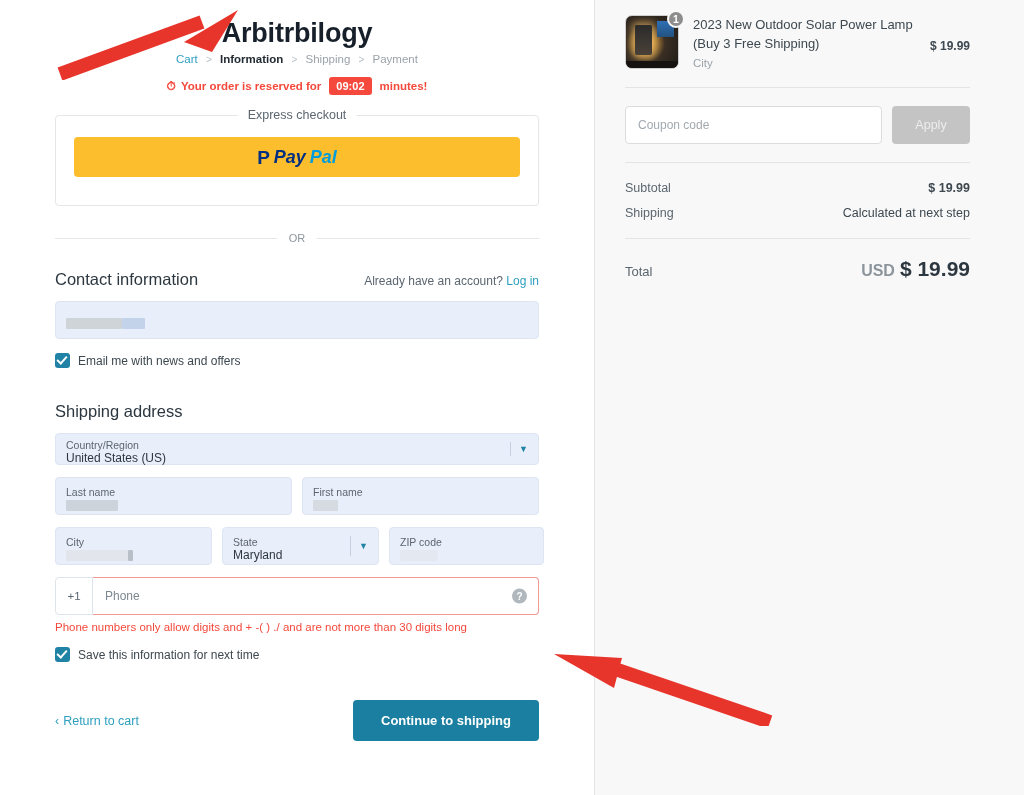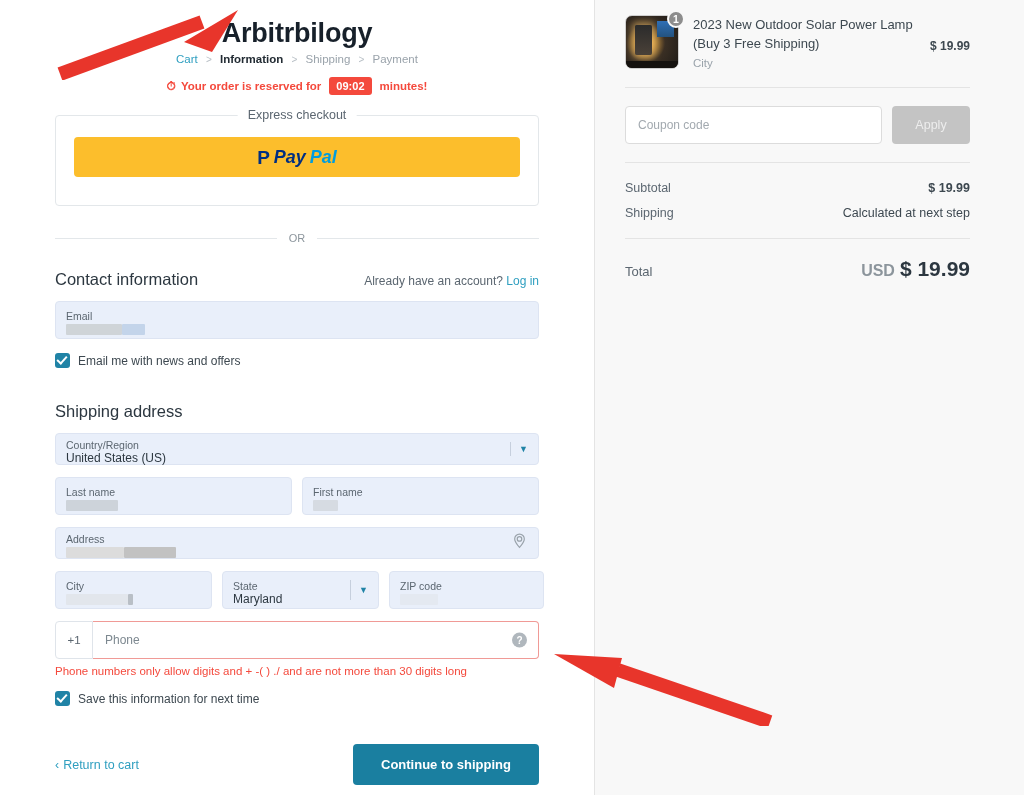--- a/index.html
+++ b/index.html
@@ -331,21 +331,20 @@
 
       <div class="section-head">
         <div class="section-title">Contact information</div>
         <div class="account-note">
           <span>Already have an account?</span>
           <a href="#">Log in</a>
         </div>
       </div>
 
       <div class="field">
-        <div class="field-label">Email</div>
         <div class="redact-row">
           <span class="redact" style="width:56px;background:#cfd4d8;"></span>
             <span class="redact" style="width:23px;background:#c3d4ea;"></span>
         </div>
       </div>
 
       <div class="checkbox-row">
         <span class="cbox"></span>
         <span>Email me with news and offers</span>
       </div>
@@ -369,33 +368,20 @@
           </div>
         </div>
         <div class="field">
           <div class="field-label">First name</div>
           <div class="redact-row">
             <span class="redact" style="width:25px;background:#d6dbe2;"></span>
           </div>
         </div>
       </div>
 
-      <div class="field tall">
-        <div class="field-label">Address</div>
-        <div class="redact-row">
-          <span class="redact" style="width:58px;background:#dcdcdc;"></span>
-            <span class="redact" style="width:52px;background:#c2c2c2;"></span>
-        </div>
-        <span class="pin-icon">
-          <svg width="17" height="17" viewBox="0 0 24 24" fill="none" stroke="#9aa3ab" stroke-width="1.7">
-            <circle cx="12" cy="9" r="3.2"></circle>
-            <path d="M12 2.2a6.8 6.8 0 0 0-6.8 6.8c0 4 6.8 12 6.8 12s6.8-8 6.8-12A6.8 6.8 0 0 0 12 2.2z"></path>
-          </svg>
-        </span>
-      </div>
 
       <div class="row">
         <div class="field" style="flex:0 0 157px;">
           <div class="field-label">City</div>
           <div class="redact-row">
             <span class="redact" style="width:62px;background:#e2e6ec;"></span>
               <span class="redact" style="width:5px;background:#b9bfc6;"></span>
           </div>
         </div>
         <div class="field" style="flex:0 0 157px;">

